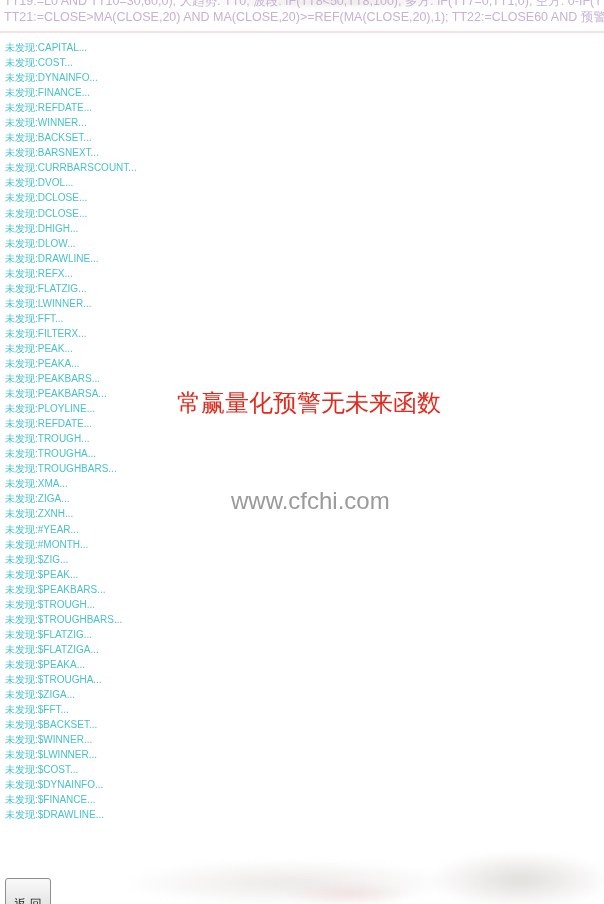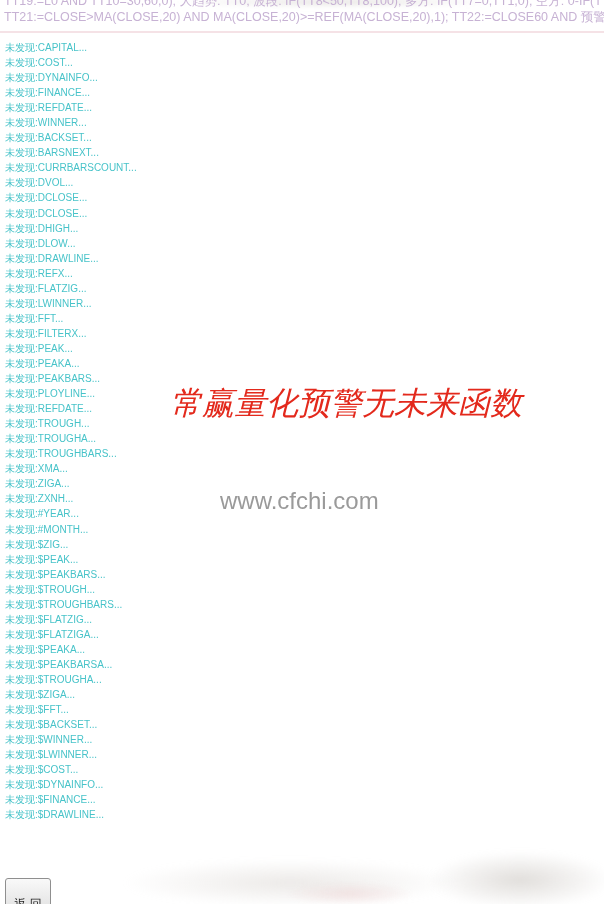--- a/index.html
+++ b/index.html
@@ -32,28 +32,27 @@
     border-top:2px solid #f5e2e6;
   }
   .nf-list{position:absolute;top:40px;left:5px;}
   .nf-item{
     font-size:10px;
     height:15.05px;line-height:15.05px;
     white-space:nowrap;
     color:var(--teal);
   }
   .wm-red{
-    position:absolute;left:170px;top:388px;
-    font-size:32px;line-height:30px;
+    position:absolute;left:177px;top:388px;
+    font-size:24px;line-height:30px;
     color:var(--red);
     white-space:nowrap;
-    font-style:italic;
   }
   .wm-site{
-    position:absolute;left:220px;top:487px;
+    position:absolute;left:231px;top:487px;
     font-size:24px;line-height:28px;
     color:var(--site-gray);
     white-space:nowrap;
   }
   .back-btn{
     position:absolute;left:5px;top:878px;
     height:21px;min-width:46px;padding:16px 8px;
     font-size:12px;line-height:18px;
     color:#222;
     border:1px solid #8f8f8f;border-radius:3px;
@@ -115,39 +114,39 @@
     <div class="nf-item">未发现:DLOW...</div>
     <div class="nf-item">未发现:DRAWLINE...</div>
     <div class="nf-item">未发现:REFX...</div>
     <div class="nf-item">未发现:FLATZIG...</div>
     <div class="nf-item">未发现:LWINNER...</div>
     <div class="nf-item">未发现:FFT...</div>
     <div class="nf-item">未发现:FILTERX...</div>
     <div class="nf-item">未发现:PEAK...</div>
     <div class="nf-item">未发现:PEAKA...</div>
     <div class="nf-item">未发现:PEAKBARS...</div>
+    <div class="nf-item">未发现:PEAKBARSA...</div>
     <div class="nf-item">未发现:PLOYLINE...</div>
     <div class="nf-item">未发现:REFDATE...</div>
     <div class="nf-item">未发现:TROUGH...</div>
     <div class="nf-item">未发现:TROUGHA...</div>
     <div class="nf-item">未发现:TROUGHBARS...</div>
     <div class="nf-item">未发现:XMA...</div>
     <div class="nf-item">未发现:ZIGA...</div>
     <div class="nf-item">未发现:ZXNH...</div>
     <div class="nf-item">未发现:#YEAR...</div>
     <div class="nf-item">未发现:#MONTH...</div>
     <div class="nf-item">未发现:$ZIG...</div>
     <div class="nf-item">未发现:$PEAK...</div>
     <div class="nf-item">未发现:$PEAKBARS...</div>
     <div class="nf-item">未发现:$TROUGH...</div>
     <div class="nf-item">未发现:$TROUGHBARS...</div>
     <div class="nf-item">未发现:$FLATZIG...</div>
     <div class="nf-item">未发现:$FLATZIGA...</div>
     <div class="nf-item">未发现:$PEAKA...</div>
-    <div class="nf-item">未发现:$PEAKBARSA...</div>
     <div class="nf-item">未发现:$TROUGHA...</div>
     <div class="nf-item">未发现:$ZIGA...</div>
     <div class="nf-item">未发现:$FFT...</div>
     <div class="nf-item">未发现:$BACKSET...</div>
     <div class="nf-item">未发现:$WINNER...</div>
     <div class="nf-item">未发现:$LWINNER...</div>
     <div class="nf-item">未发现:$COST...</div>
     <div class="nf-item">未发现:$DYNAINFO...</div>
     <div class="nf-item">未发现:$FINANCE...</div>
     <div class="nf-item">未发现:$DRAWLINE...</div>

